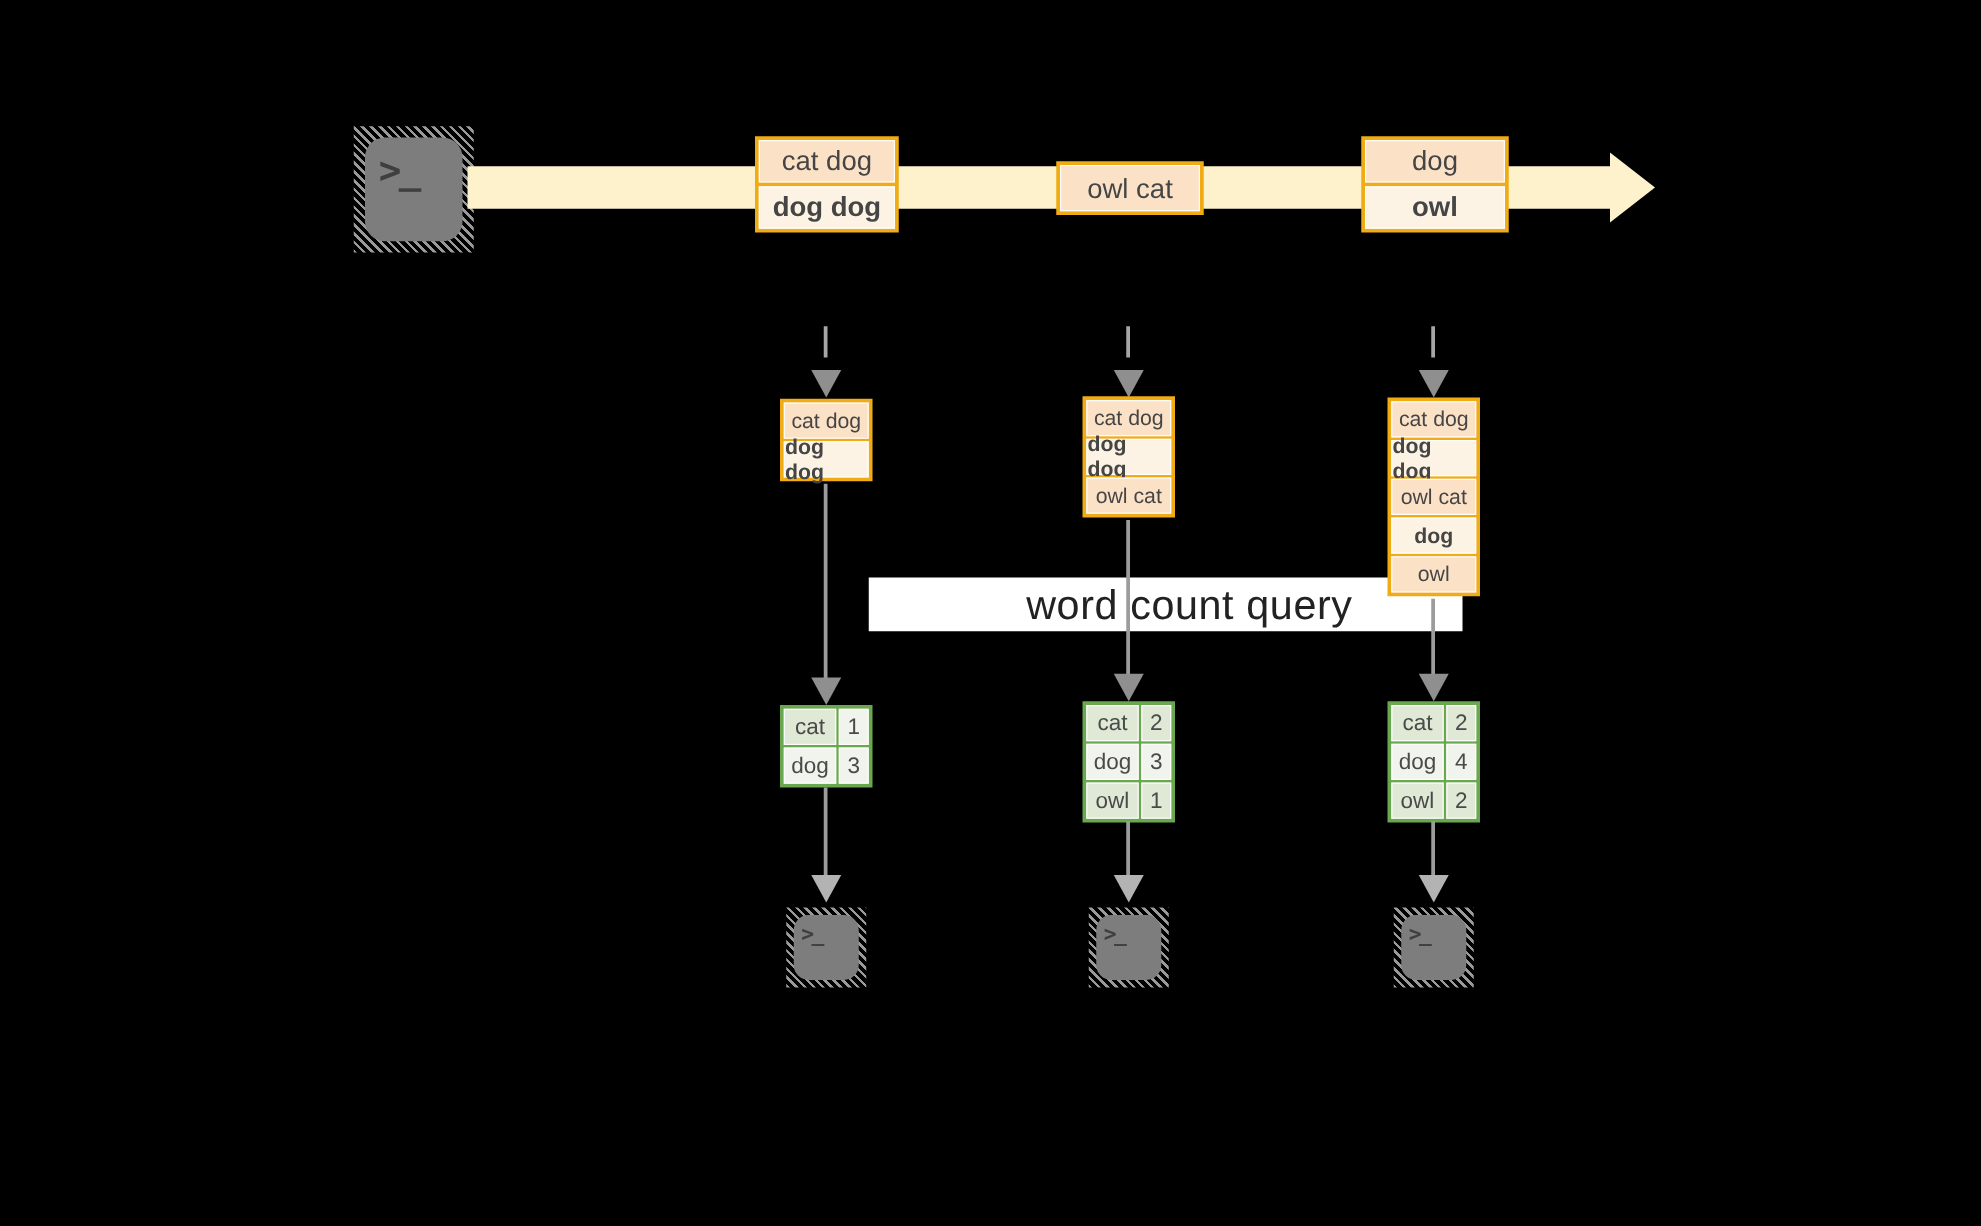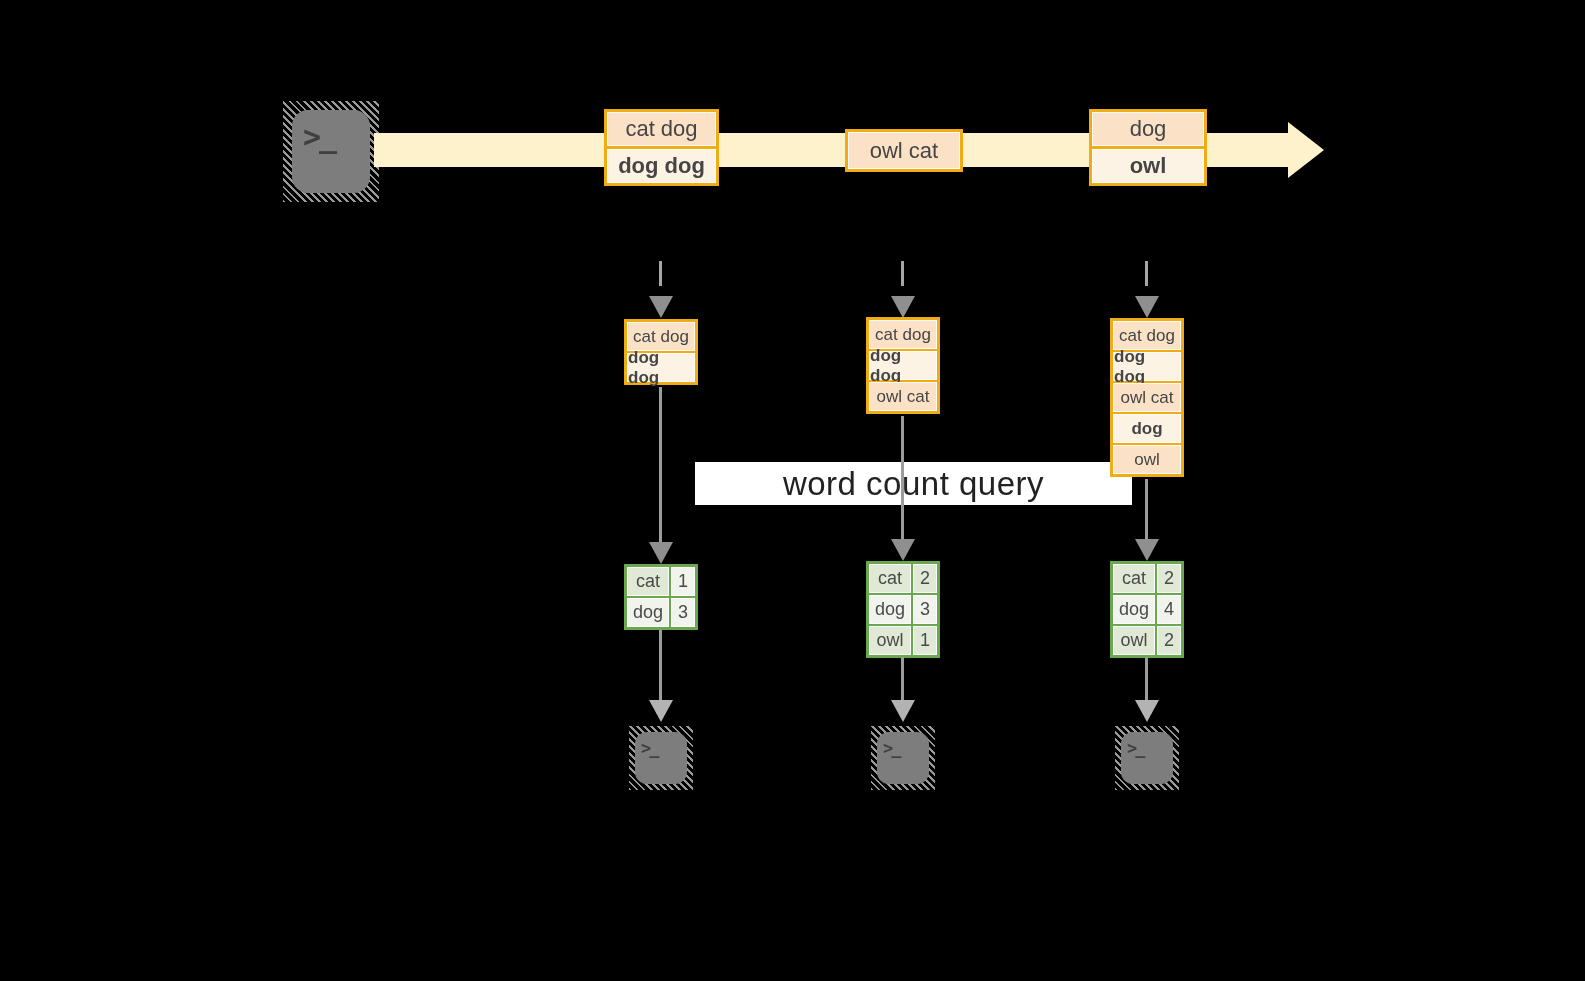--- a/index.html
+++ b/index.html
@@ -69,21 +69,21 @@
   .head-down{
     position:absolute;width:0;height:0;
     border-left:12px solid transparent;border-right:12px solid transparent;
     border-top:22px solid var(--grey-head);
   }
   .head-down.light{border-top-color:var(--grey-head-light);}
   
   .banner{
     position:absolute;background:var(--banner-bg);
     display:flex;align-items:center;justify-content:center;
-    color:var(--banner-text);font-size:33px;letter-spacing:.5px;
+    color:var(--banner-text);font-size:33px;letter-spacing:.5px;padding-left:38px;
   }
   
   .count-table{
     position:absolute;background:var(--green);padding:3px;
     display:grid;grid-template-columns:42px 24px;gap:2px;box-sizing:border-box;
   }
   .count-cell{
     height:29px;border:1px solid rgba(255,255,255,.85);
     display:flex;align-items:center;justify-content:center;
     font-size:18px;color:#4a4a4a;box-sizing:border-box;

